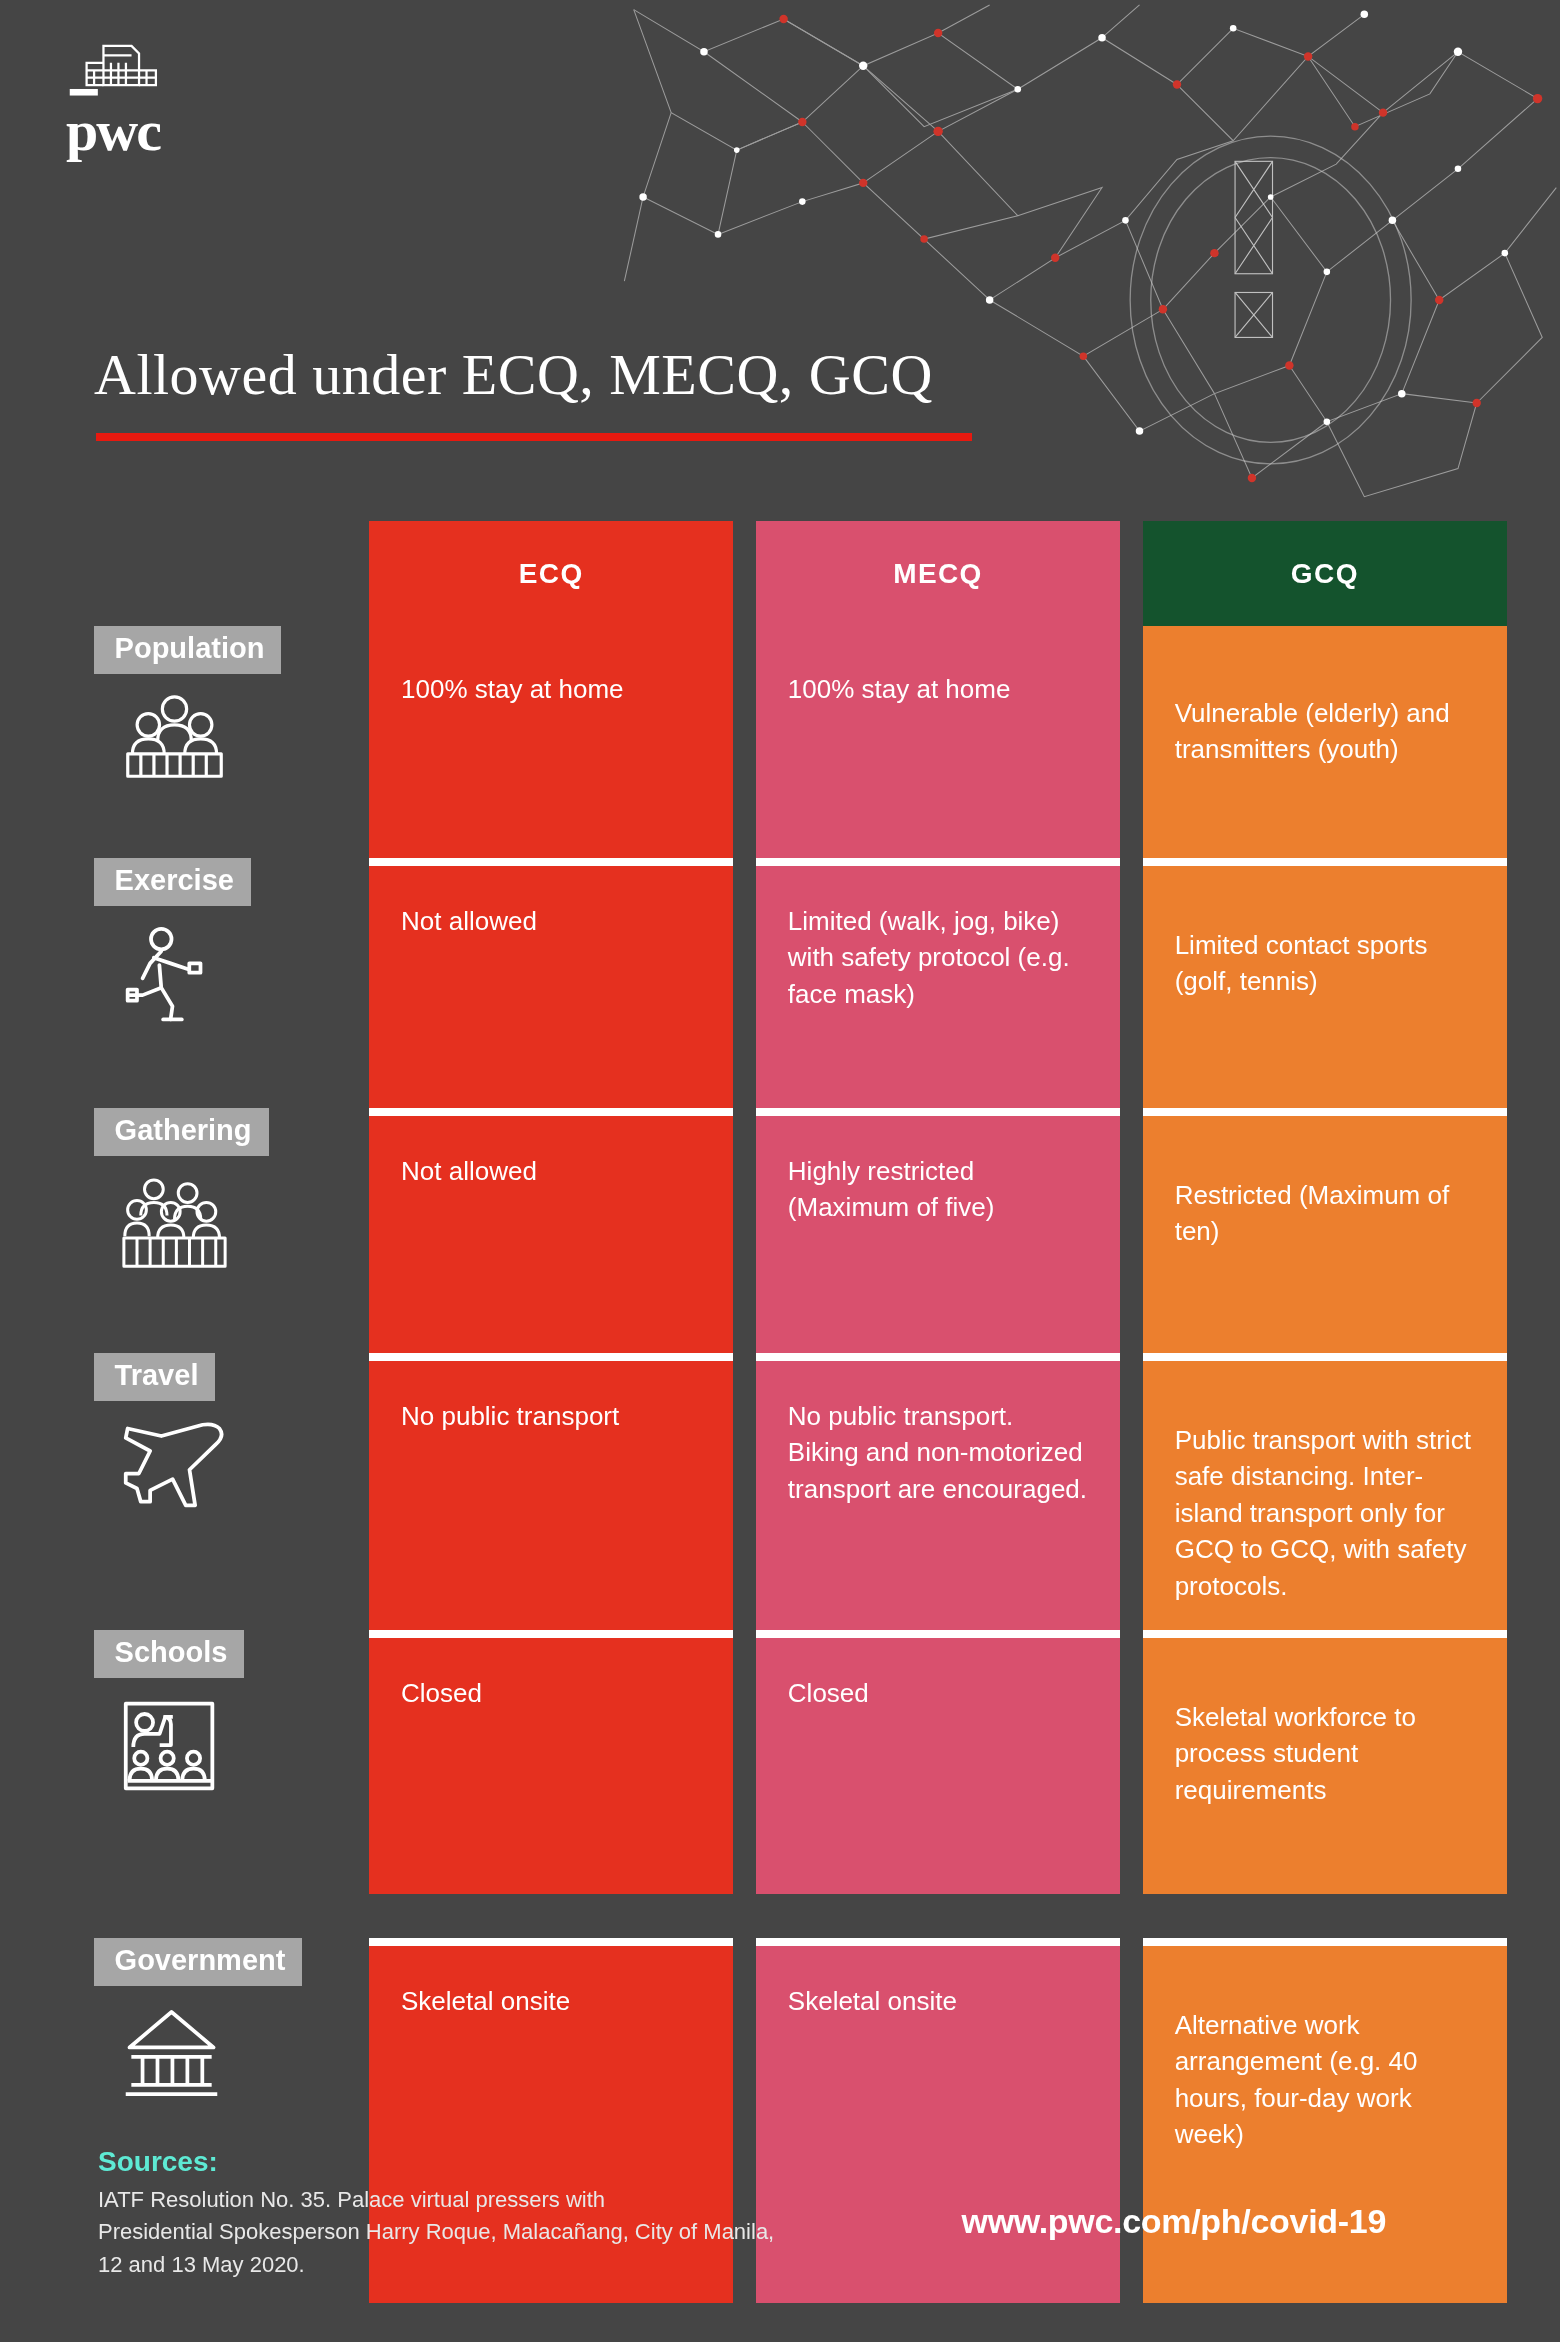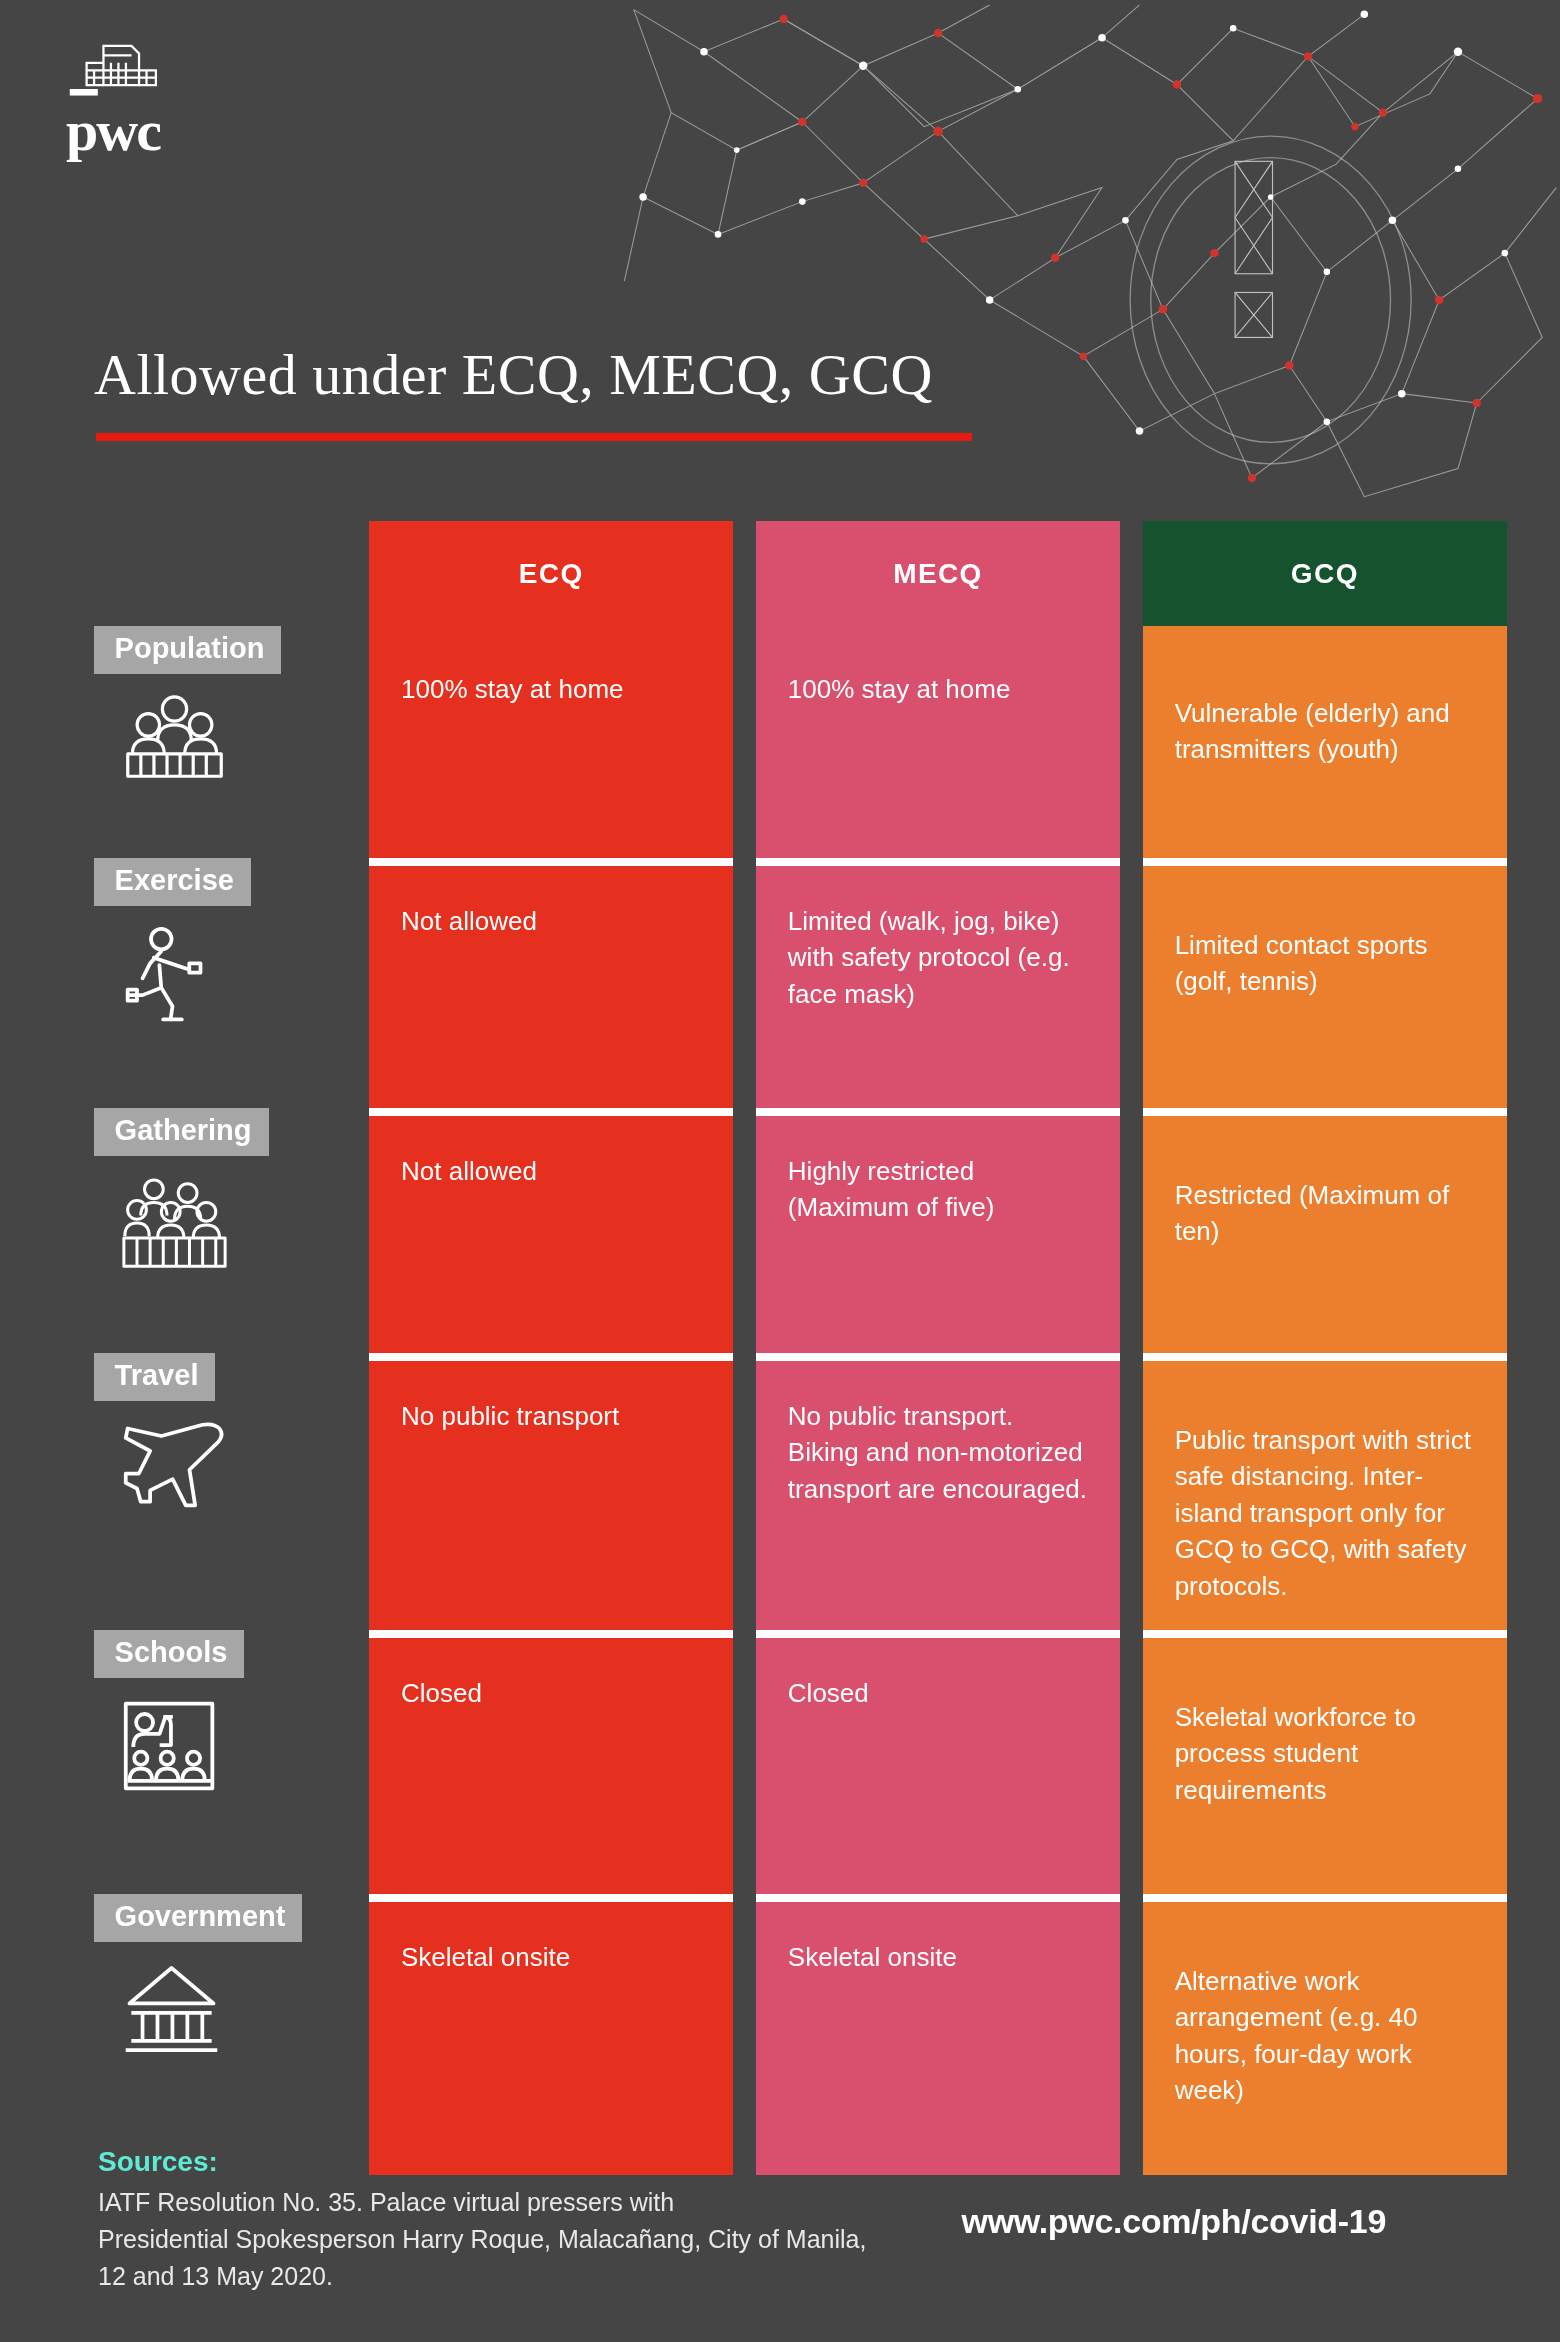--- a/index.html
+++ b/index.html
@@ -135,21 +135,21 @@
     left:98px; top:2146px;
     width:1368px;
   }
   #sources-heading {
     font-size:28px;
     font-weight:700;
     color:#5eead4;
     margin-bottom:5.6px;
   }
   #sources-body {
-    font-size:25px;
+    font-size:22px;
     line-height:1.48;
     color:#e8e8e8;
     white-space:pre-line;
   }
   #footer-url {
     position:absolute;
     right:80px; top:56px;
     font-size:34px;
     font-weight:700;
     letter-spacing:-0.3px;
@@ -422,21 +422,21 @@
         <div class="divider"></div>
         <div class="cell-text">Closed</div>
       </div>
       <div class="cell gcq">
         <div class="divider"></div>
         <div class="cell-text">Skeletal workforce to process student requirements</div>
       </div>
     </div>
   </div>
 
-  <div class="data-row" style="height: 281px;">
+  <div class="data-row" style="height: 365px; margin-top: 44px;">
     <div class="row-label-col">
       <span class="row-pill">Government</span>
       <svg class="row-icon" width="99" height="96" viewBox="0 0 106 102" xmlns="http://www.w3.org/2000/svg">
         <g stroke="#ffffff" stroke-width="4" fill="none" stroke-linejoin="round">
           <path d="M53 6 L98 44 H8 Z"></path>
           <path d="M10 54 H96"></path>
           <path d="M22 54 V84 M38 54 V84 M54 54 V84 M70 54 V84 M86 54 V84"></path>
           <path d="M10 84 H96"></path>
           <path d="M4 94 H102"></path>
         </g>

